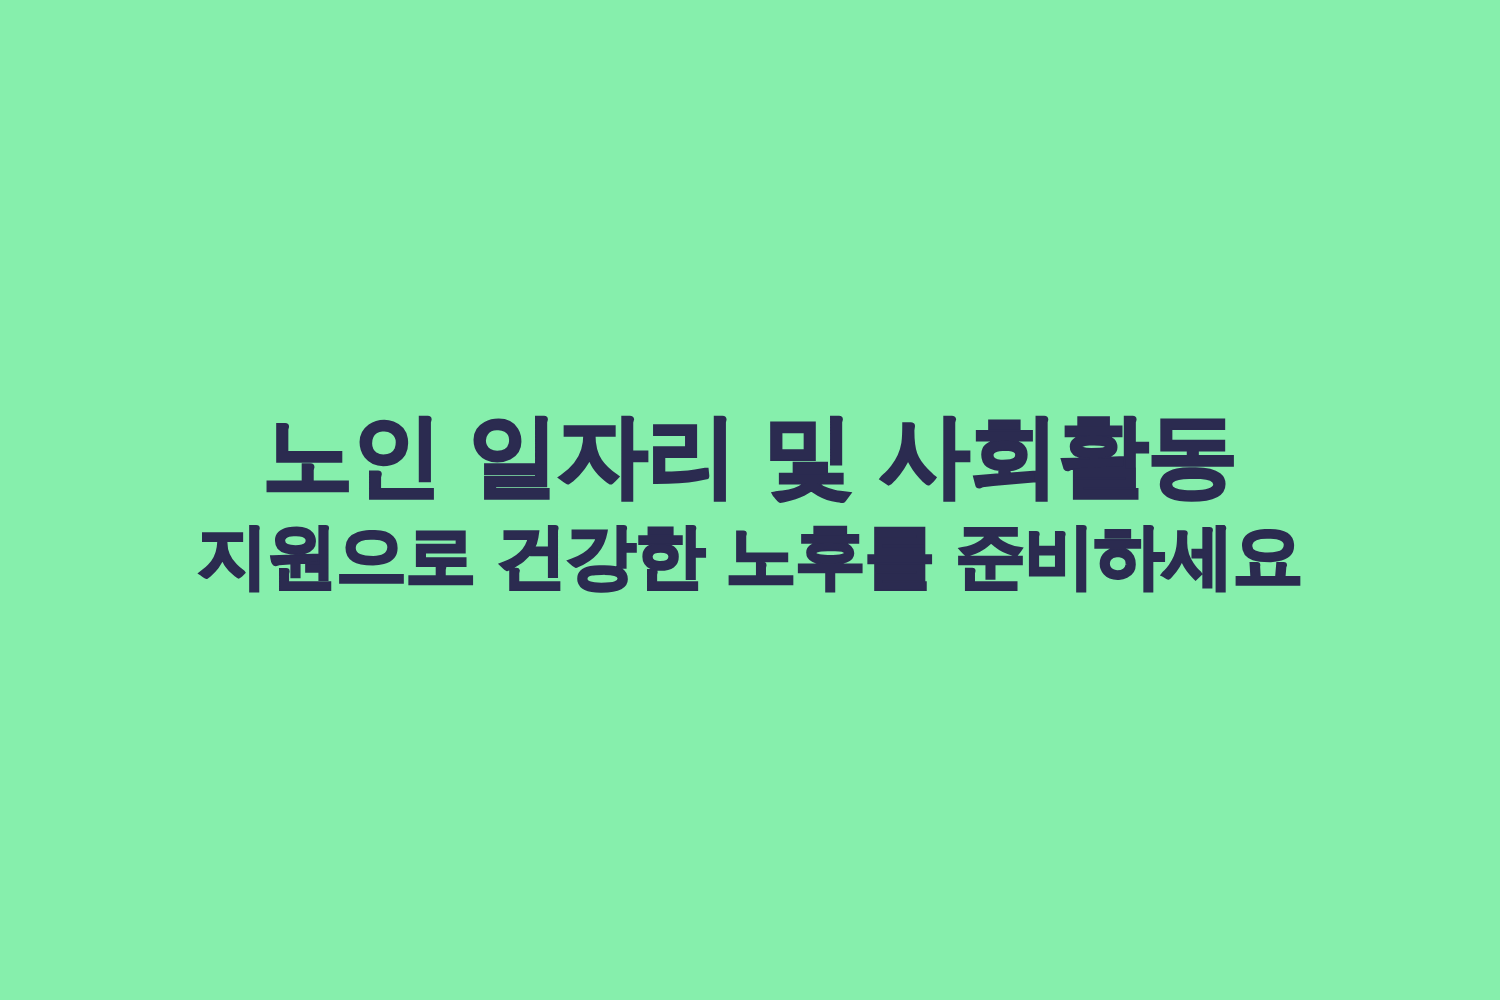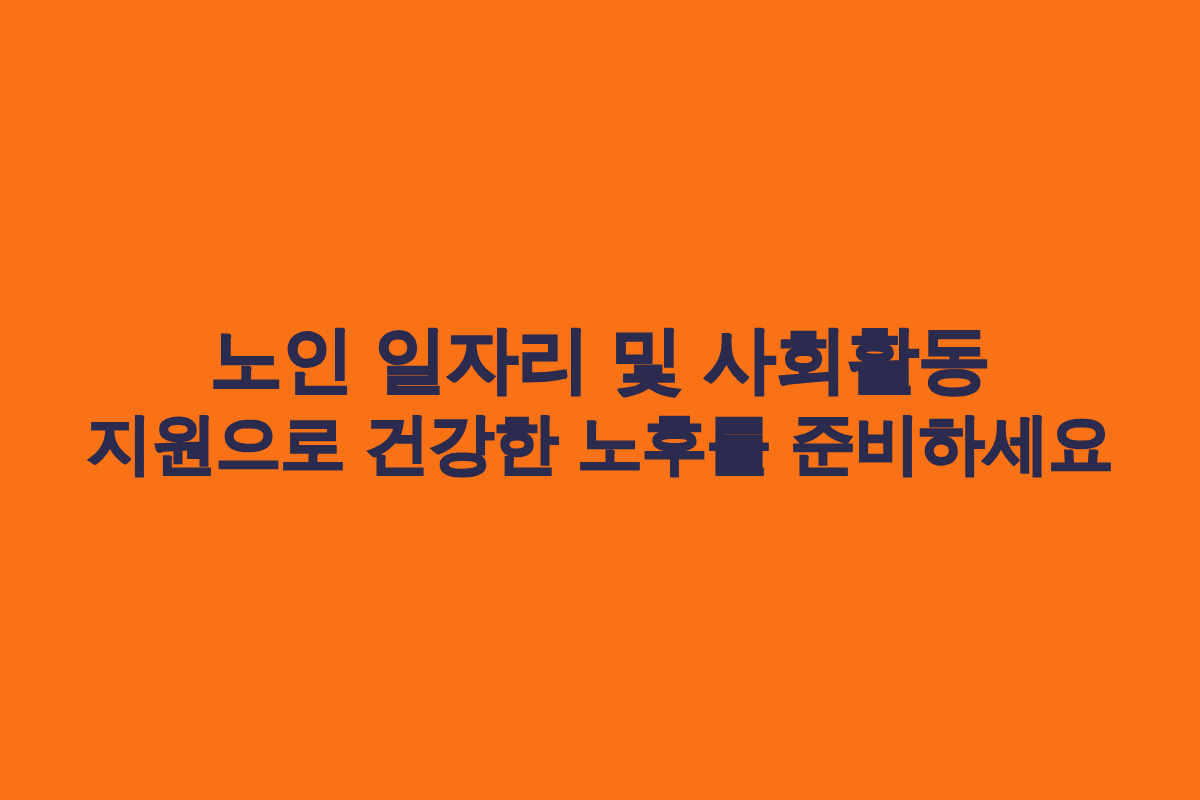--- a/index.html
+++ b/index.html
@@ -14,21 +14,21 @@
     overflow: hidden;
     font-family: "Liberation Sans", "DejaVu Sans", sans-serif;
   }
 
   
   .banner {
     position: relative;
     box-sizing: border-box;
     width: 1200px;
     height: 800px;
-    background: #f97316;
+    background: #86efac;
     display: flex;
     align-items: center;
     justify-content: center;
     user-select: none;
   }
 
   
   .headline {
     width: 100%;
     margin: 0;
@@ -52,21 +52,21 @@
   .headline .line {
     display: block;
     white-space: nowrap;
   }
 
   .headline .line-1 {
     font-size: 72px;
   }
 
   .headline .line-2 {
-    font-size: 65px;
+    font-size: 56px;
   }
 </style>
 </head>
 <body>
 
 <div class="banner">
 
   <h1 class="headline">
     <span class="line line-1">노인 일자리 및 사회활동</span>
     <span class="line line-2">지원으로 건강한 노후를 준비하세요</span>

